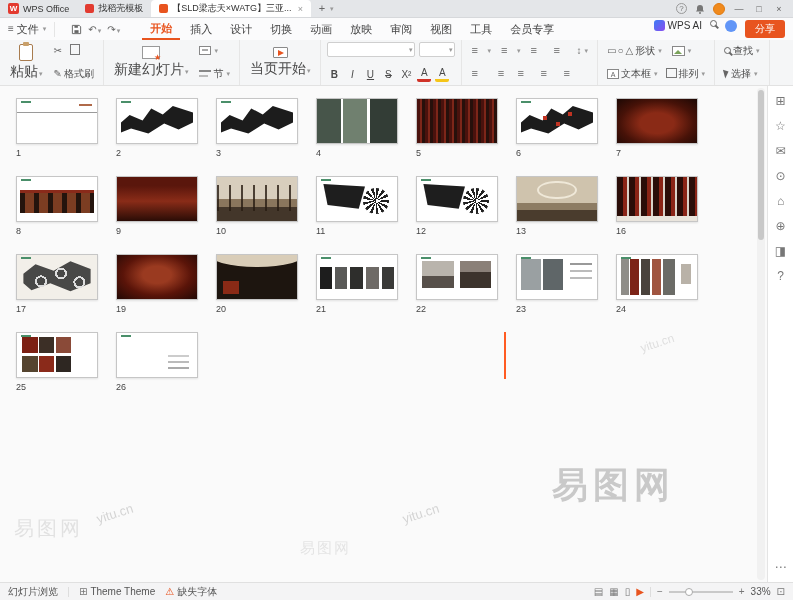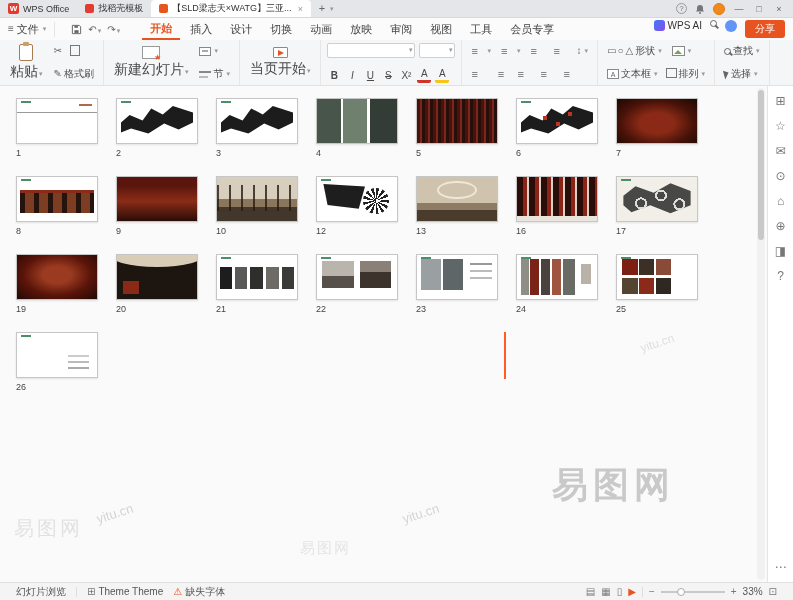--- a/index.html
+++ b/index.html
@@ -49,21 +49,21 @@
   .ic-search{width:7px;height:7px;border:1.5px solid #666;border-radius:50%;position:relative;display:inline-block;}
   .ic-search::after{content:"";position:absolute;width:4px;height:1.5px;background:#666;
     transform:rotate(45deg);right:-3px;bottom:-1px;}
   .collab{width:12px;height:12px;border-radius:50%;background:#3b7cf5;opacity:.8;}
   .sharebtn{background:#e8541f;color:#fff;font-size:10px;padding:2px 10px;border-radius:3px;
     display:flex;align-items:center;gap:3px;}
 
   
   .ribbon{position:absolute;top:40px;left:0;right:0;height:46px;background:#f5f6f7;
     border-bottom:1px solid #e2e2e2;display:flex;align-items:stretch;font-size:10px;color:#4a4a4a;}
-  .rgroup{display:flex;align-items:center;gap:4px;padding:3px 6px;border-right:1px solid #e6e6e6;}
+  .rgroup{display:flex;align-items:flex-end;gap:4px;padding:3px 6px;border-right:1px solid #e6e6e6;}
   .bigbtn{display:flex;flex-direction:column;align-items:center;justify-content:center;gap:2px;
     padding:1px 4px;height:40px;border-radius:3px;}
   .bigbtn .lbl{font-size:14px;white-space:nowrap;}
   .col{display:flex;flex-direction:column;justify-content:space-between;height:40px;}
   .row{display:flex;align-items:center;gap:4px;}
   .smbtn{display:flex;align-items:center;gap:2px;padding:1px 3px;border-radius:2px;height:17px;}
   .clipboard{width:14px;height:17px;border:1px solid #a87c4f;border-radius:2px;position:relative;background:#fff;}
   .clipboard::before{content:"";position:absolute;top:-3px;left:3px;width:6px;height:4px;background:#c9a06a;border-radius:1px;}
   .g-cut::before{content:"✂";}
   .ic-copy{width:8px;height:9px;border:1px solid #777;background:#fff;position:relative;display:inline-block;}
@@ -219,21 +219,21 @@
   .wm.big{right:92px;bottom:72px;font-size:36px;font-weight:bold;letter-spacing:5px;opacity:.45;}
   .wm.small{left:14px;bottom:40px;font-size:20px;letter-spacing:3px;opacity:.22;}
   .wm.mid{left:300px;bottom:24px;font-size:15px;letter-spacing:2px;opacity:.2;}
   .wm.rot1{left:96px;top:420px;font-size:13px;transform:rotate(-18deg);opacity:.35;}
   .wm.rot2{left:402px;top:420px;font-size:13px;transform:rotate(-18deg);opacity:.35;}
   .wm.rot3{left:640px;top:250px;font-size:12px;transform:rotate(-18deg);opacity:.25;}
 
   
   .statusbar{position:absolute;left:0;right:0;bottom:0;height:18px;background:#f4f4f5;
     border-top:1px solid #e0e0e0;display:flex;align-items:center;font-size:10px;color:#555;
-    padding:0 16px;gap:10px;}
+    padding:0 8px;gap:10px;}
   .sb-item{display:flex;align-items:center;gap:3px;white-space:nowrap;}
   .warn{color:#e8541f;font-size:10px;}
   .sb-right{margin-left:auto;display:flex;align-items:center;gap:6px;}
   .vico{font-size:10px;color:#777;}
   .vico.play{color:#e8541f;}
   .zoomtrack{width:64px;height:2px;background:#c9c9c9;position:relative;}
   .zoomhandle{position:absolute;left:16px;top:-3px;width:8px;height:8px;border-radius:50%;
     background:#fff;border:1px solid #aaa;}
   .divider{width:1px;height:10px;background:#ddd;}
 </style>
@@ -534,20 +534,27 @@
 
     </div>
     <div class="num">9</div>
   </div>
         <div class="cell">
     <div class="slide-thumb k-renderbeige">
       <div class="art"></div>
 
     </div>
     <div class="num">10</div>
+  </div>
+        <div class="cell">
+    <div class="slide-thumb k-planflower">
+      <div class="art"></div>
+      <i class="hdr"></i>
+    </div>
+    <div class="num">11</div>
   </div>
         <div class="cell">
     <div class="slide-thumb k-planflower">
       <div class="art"></div>
       <i class="hdr"></i>
     </div>
     <div class="num">12</div>
   </div>
         <div class="cell">
     <div class="slide-thumb k-ceiling">

